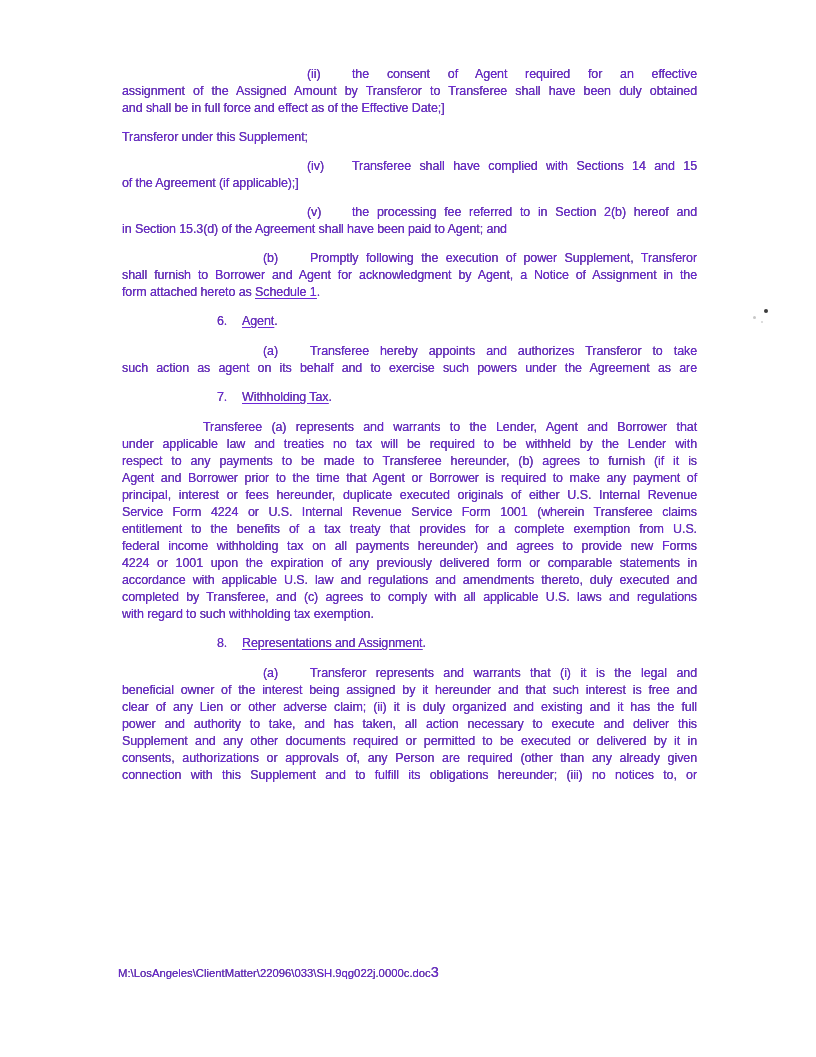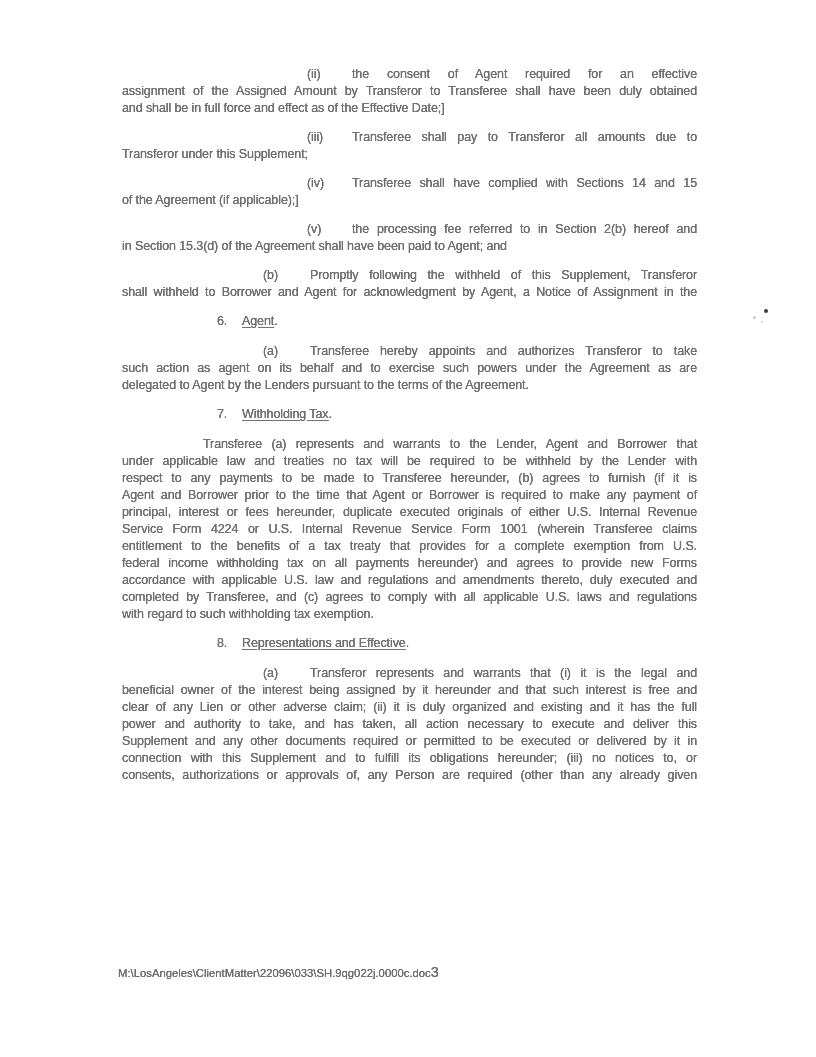--- a/index.html
+++ b/index.html
@@ -3,21 +3,21 @@
 <meta charset="utf-8">
 <style>
   html, body { margin: 0; padding: 0; background: #ffffff; }
   .page {
     position: relative;
     width: 816px;
     height: 1057px;
     background: #ffffff;
     overflow: hidden;
     font-family: "Liberation Sans", "DejaVu Sans", sans-serif;
-    color: #737373;
+    color: #6d28d9;
   }
   .doc {
     position: absolute;
     left: 122px;
     top: 66px;
     width: 575px;
     font-size: 12.5px;
     line-height: 17px;
     letter-spacing: -0.1px;
     text-shadow: 0 0 0.4px rgba(15,15,15,0.8);
@@ -63,63 +63,63 @@
 <body>
 
 <div class="page">
   <div class="doc">
       <div class="para item">
         <div class="line first"><span class="plabel">(ii)</span><span>the consent of Agent required for an effective</span></div>
         <div class="line"><span>assignment of the Assigned Amount by Transferor to Transferee shall have been duly obtained</span></div>
         <div class="line last"><span>and shall be in full force and effect as of the Effective Date;]</span></div>
       </div>
       <div class="para item">
-        <div class="line first"><span class="plabel">(iii)</span><span>Transferee shall pay to Transferor all amounts due to</span></div>
         <div class="line last"><span>Transferor under this Supplement;</span></div>
       </div>
       <div class="para item">
         <div class="line first"><span class="plabel">(iv)</span><span>Transferee shall have complied with Sections 14 and 15</span></div>
         <div class="line last"><span>of the Agreement (if applicable);]</span></div>
       </div>
       <div class="para item">
         <div class="line first"><span class="plabel">(v)</span><span>the processing fee referred to in Section 2(b) hereof and</span></div>
         <div class="line last"><span>in Section 15.3(d) of the Agreement shall have been paid to Agent; and</span></div>
       </div>
       <div class="para sub">
-        <div class="line first"><span class="plabel">(b)</span><span>Promptly following the withheld of this Supplement, Transferor</span></div>
-        <div class="line"><span>shall withheld to Borrower and Agent for acknowledgment by Agent, a Notice of Assignment in the</span></div>
+        <div class="line first"><span class="plabel">(b)</span><span>Promptly following the execution of power Supplement, Transferor</span></div>
+        <div class="line"><span>shall furnish to Borrower and Agent for acknowledgment by Agent, a Notice of Assignment in the</span></div>
+        <div class="line last"><span>form attached hereto as </span><span class="u">Schedule 1</span><span>.</span></div>
       </div>
       <div class="line hline"><span class="hnum">6.</span><span class="u">Agent</span><span>.</span></div>
       <div class="para sub">
         <div class="line first"><span class="plabel">(a)</span><span>Transferee hereby appoints and authorizes Transferor to take</span></div>
         <div class="line"><span>such action as agent on its behalf and to exercise such powers under the Agreement as are</span></div>
-        <div class="line last"><span>delegated to Agent by the Lenders pursuant to the terms of the Agreement.</span></div>
       </div>
       <div class="line hline"><span class="hnum">7.</span><span class="u">Withholding Tax</span><span>.</span></div>
       <div class="para body">
         <div class="line first"><span>Transferee (a) represents and warrants to the Lender, Agent and Borrower that</span></div>
         <div class="line"><span>under applicable law and treaties no tax will be required to be withheld by the Lender with</span></div>
         <div class="line"><span>respect to any payments to be made to Transferee hereunder, (b) agrees to furnish (if it is</span></div>
         <div class="line"><span>Agent and Borrower prior to the time that Agent or Borrower is required to make any payment of</span></div>
         <div class="line"><span>principal, interest or fees hereunder, duplicate executed originals of either U.S. Internal Revenue</span></div>
         <div class="line"><span>Service Form 4224 or U.S. Internal Revenue Service Form 1001 (wherein Transferee claims</span></div>
         <div class="line"><span>entitlement to the benefits of a tax treaty that provides for a complete exemption from U.S.</span></div>
         <div class="line"><span>federal income withholding tax on all payments hereunder) and agrees to provide new Forms</span></div>
+        <div class="line"><span>4224 or 1001 upon the expiration of any previously delivered form or comparable statements in</span></div>
         <div class="line"><span>accordance with applicable U.S. law and regulations and amendments thereto, duly executed and</span></div>
         <div class="line"><span>completed by Transferee, and (c) agrees to comply with all applicable U.S. laws and regulations</span></div>
         <div class="line last"><span>with regard to such withholding tax exemption.</span></div>
       </div>
-      <div class="line hline"><span class="hnum">8.</span><span class="u">Representations and Effective</span><span>.</span></div>
+      <div class="line hline"><span class="hnum">8.</span><span class="u">Representations and Assignment</span><span>.</span></div>
       <div class="para sub">
         <div class="line first"><span class="plabel">(a)</span><span>Transferor represents and warrants that (i) it is the legal and</span></div>
         <div class="line"><span>beneficial owner of the interest being assigned by it hereunder and that such interest is free and</span></div>
         <div class="line"><span>clear of any Lien or other adverse claim; (ii) it is duly organized and existing and it has the full</span></div>
         <div class="line"><span>power and authority to take, and has taken, all action necessary to execute and deliver this</span></div>
         <div class="line"><span>Supplement and any other documents required or permitted to be executed or delivered by it in</span></div>
+        <div class="line"><span>consents, authorizations or approvals of, any Person are required (other than any already given</span></div>
         <div class="line"><span>connection with this Supplement and to fulfill its obligations hereunder; (iii) no notices to, or</span></div>
-        <div class="line"><span>consents, authorizations or approvals of, any Person are required (other than any already given</span></div>
       </div>
     </div>
   <div class="footer"><span>M:\LosAngeles\ClientMatter\22096\033\SH.9qg022j.0000c.doc</span><span class="pageno">3</span></div>
   <div class="speck s1"></div>
   <div class="speck s2"></div>
   <div class="speck s3"></div>
 </div>
 
 </body></html>

